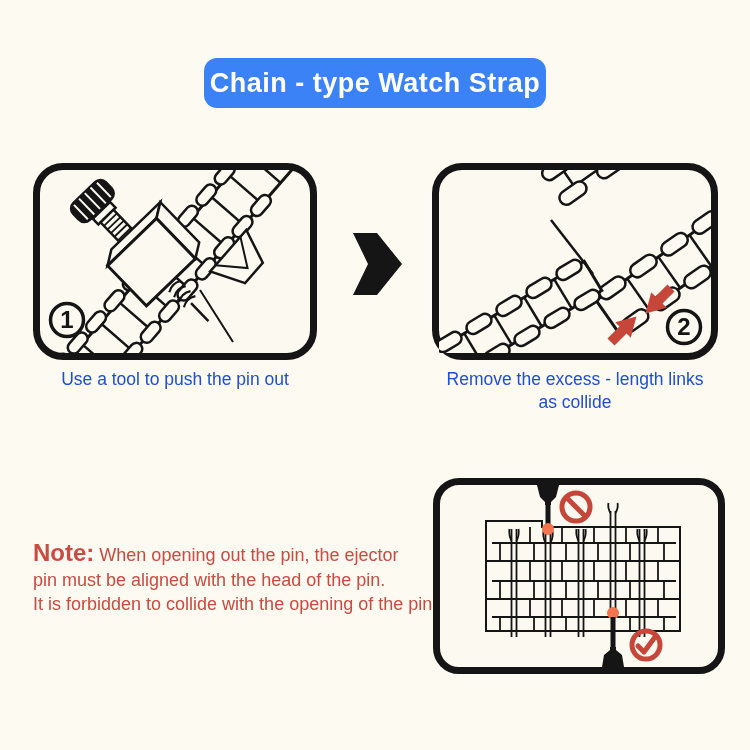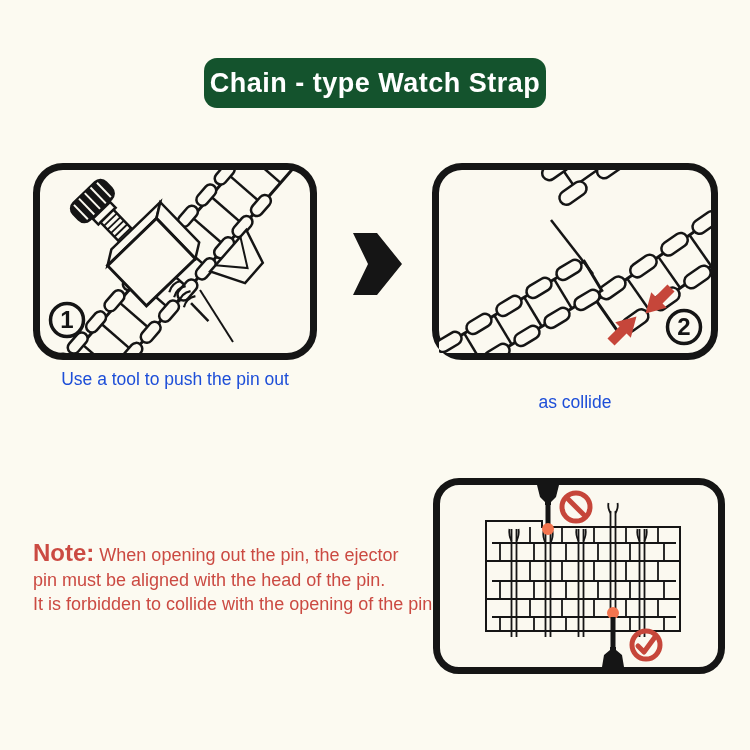--- a/index.html
+++ b/index.html
@@ -43,21 +43,21 @@
   .note b{font-size:24px;font-weight:bold;}
   
   .ink{stroke:#151515;fill:#FBF9F0;}
   .ink-line{stroke:#151515;fill:none;}
   .ink-fill{fill:#151515;stroke:none;}
   text.badge{font-family:"Liberation Sans",sans-serif;font-weight:bold;font-size:24px;fill:#151515;text-anchor:middle;}
 </style>
 </head>
 <body>
 
-<div class="abs banner" style="background:#14532d;color:#FFFFFF;">Chain - type Watch Strap</div>
+<div class="abs banner" style="background:#3b82f6;color:#FFFFFF;">Chain - type Watch Strap</div>
 
 <div class="abs panel panel-1">
   <svg viewBox="0 0 270 183">
 
     <g transform="rotate(-49 140 95)">
       <rect class="ink" x="-40" y="73" width="340" height="44" stroke-width="3"></rect>
       <g class="ink-line" stroke-width="2.5">
         <line x1="-12" y1="73" x2="-12" y2="117"></line>
           <line x1="16" y1="73" x2="16" y2="117"></line>
         <line x1="44" y1="73" x2="44" y2="117"></line>
@@ -203,21 +203,21 @@
 
     <g>
       <circle cx="245" cy="157" r="16.5" fill="#FBF9F0" stroke="#151515" stroke-width="3.5"></circle>
       <text class="badge" x="245" y="165">2</text>
     </g>
   </svg>
 </div>
 
 <div class="abs caption caption-1">Use a tool to push the pin out</div>
 <div class="abs caption caption-2">
-  <br>
+  <span>Remove the excess - length links</span><br>
   <span>as collide</span>
 </div>
 
 <div class="abs note" style="color:#CB4A42;">
   <b>Note:</b>
   <span>When opening out the pin, the ejector</span><br>
   <span>pin must be aligned with the head of the pin.</span><br>
   <span>It is forbidden to collide with the opening of the pin.</span>
 </div>
 

